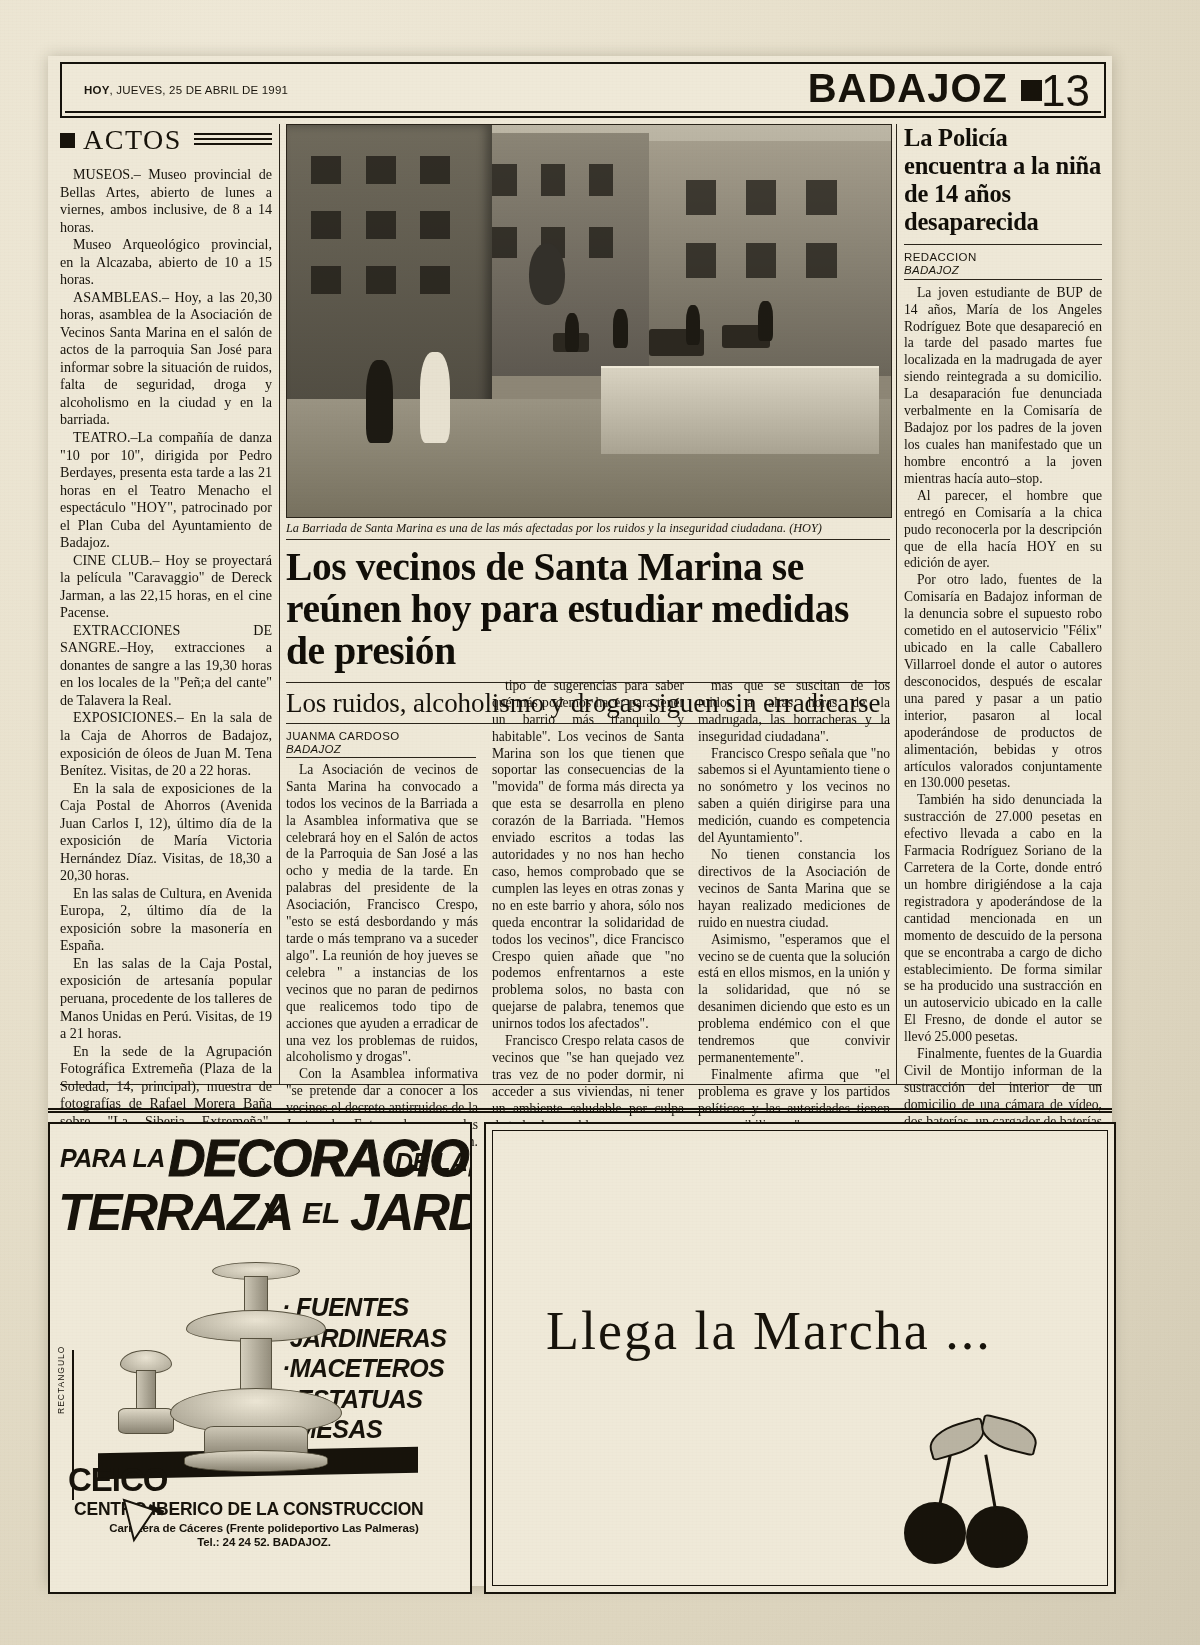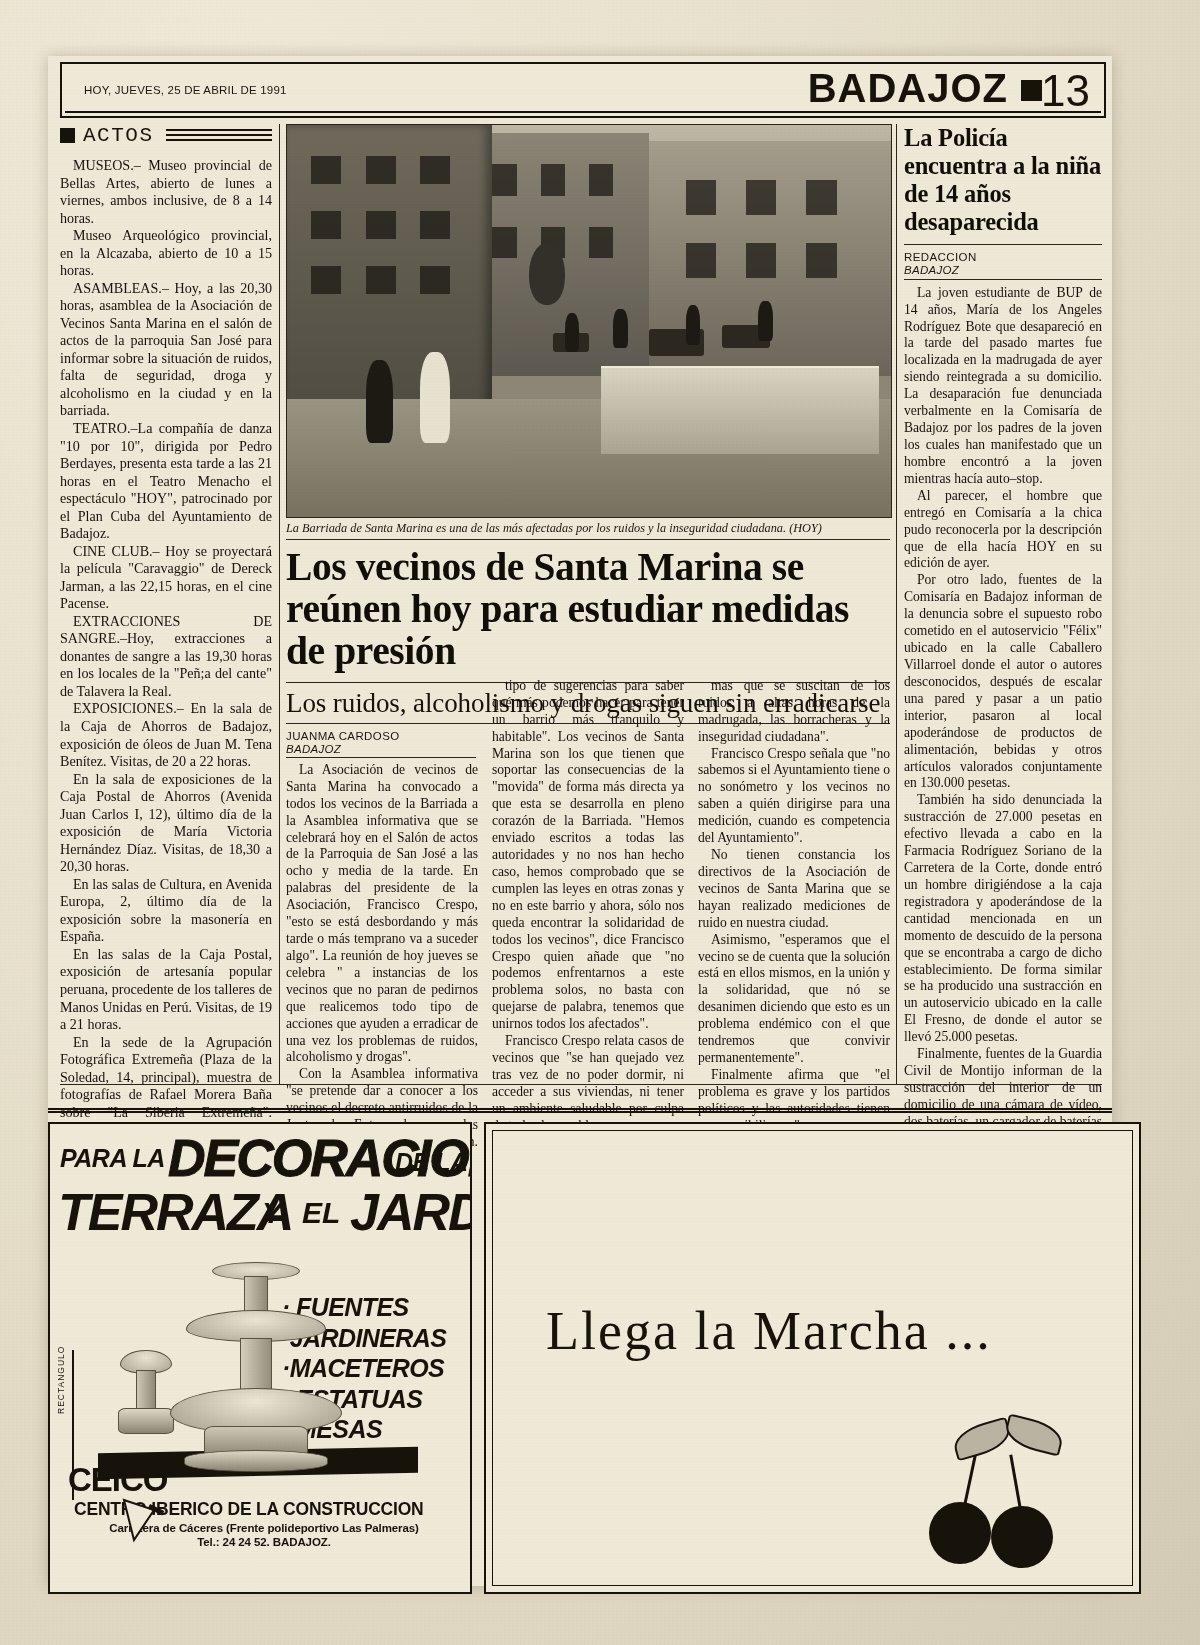--- a/index.html
+++ b/index.html
@@ -29,21 +29,21 @@
     position:absolute; left:60px; top:62px; width:1042px; height:52px;
     border:2px solid #15120c;
     background:#efe9d8;
   }
   .masthead-inner { position:absolute; inset:3px; border-bottom:2px solid #15120c; }
   .mh-date {
     position:absolute; left:22px; top:20px;
     font-family:"Liberation Sans", sans-serif;
     font-size:11.5px; letter-spacing:.2px; color:#1a160e;
   }
-  .mh-date b { font-weight:400; }
+  .mh-date b { font-weight:700; }
   .mh-title {
     position:absolute; right:96px; top:2px;
     font-family:"Liberation Sans", sans-serif;
     font-weight:700; font-size:40px; letter-spacing:1px; color:#17130b;
   }
   .mh-square {
     position:absolute; right:62px; top:16px; width:21px; height:21px; background:#17130b;
   }
   .mh-page {
     position:absolute; right:14px; top:2px;
@@ -54,22 +54,22 @@
   .content { position:absolute; left:60px; top:124px; width:1042px; height:960px; }
 
   .rule-v { position:absolute; width:1px; background:#2a241a; }
   .rule-h { position:absolute; height:1px; background:#2a241a; }
 
   
   .col-actos { position:absolute; left:0px; top:0px; width:212px; }
   .actos-head { display:flex; align-items:center; gap:8px; }
   .actos-sq { width:15px; height:15px; background:#17130b; }
   .actos-title {
-    font-family:Liberation Mono, monospace;
-    font-size:21px; letter-spacing:1.5px; color:#17130b;
+    font-family:Liberation Serif, serif;
+    font-size:28px; letter-spacing:1.5px; color:#17130b;
   }
   .actos-lines { flex:1; height:14px; margin-left:4px;
     background:repeating-linear-gradient(180deg,#17130b 0 2px,transparent 2px 5px);
   }
   .actos-body { margin-top:10px; font-size:14.1px; line-height:1.245; color:#16120b;
     text-align:justify; hyphens:auto; }
   .actos-body p { margin:0; text-indent:13px; }
 
   
   .col-center { position:absolute; left:226px; top:0px; width:604px; }
@@ -209,21 +209,21 @@
   .ceico-tel { font-family:"Liberation Sans", sans-serif; font-weight:700; font-size:11.5px;
     color:#17130b; text-align:center; margin-top:2px; letter-spacing:-.1px; }
   .trowel { position:absolute; left:52px; bottom:-2px; width:54px; height:54px; }
 
   .vert-label { position:absolute; left:6px; top:290px;
     font-family:"Liberation Sans", sans-serif; font-size:8.5px; letter-spacing:1px;
     color:#17130b; transform:rotate(-90deg); transform-origin:left top; white-space:nowrap; }
   .vert-bar { position:absolute; left:22px; top:226px; width:1.5px; height:150px; background:#17130b; }
 
   .ad-right { position:absolute; left:436px; top:14px; width:628px; height:468px;
-    border:2px solid #17130b; background:#efe9d8; overflow:hidden;padding-left:25px; }
+    border:2px solid #17130b; background:#efe9d8; overflow:hidden; }
   .ad-right-inner { position:absolute; inset:6px; border:1px solid #17130b; }
   .marcha { position:absolute; left:60px; top:176px; font-family:"Liberation Serif", serif;
     font-size:54px; color:#17130b; letter-spacing:2px; }
   .cherries { position:absolute; right:40px; bottom:24px; width:180px; height:150px; }
   .ch-ball { position:absolute; width:62px; height:62px; background:#17130b; border-radius:50%; }
   .ch-stem { position:absolute; width:3px; background:#17130b; transform-origin:bottom center; }
   .ch-leaf { position:absolute; width:54px; height:26px; background:#b9b3a2;
     border:2px solid #17130b; border-radius:60% 10% 60% 10%; }
 </style>
 </head>

